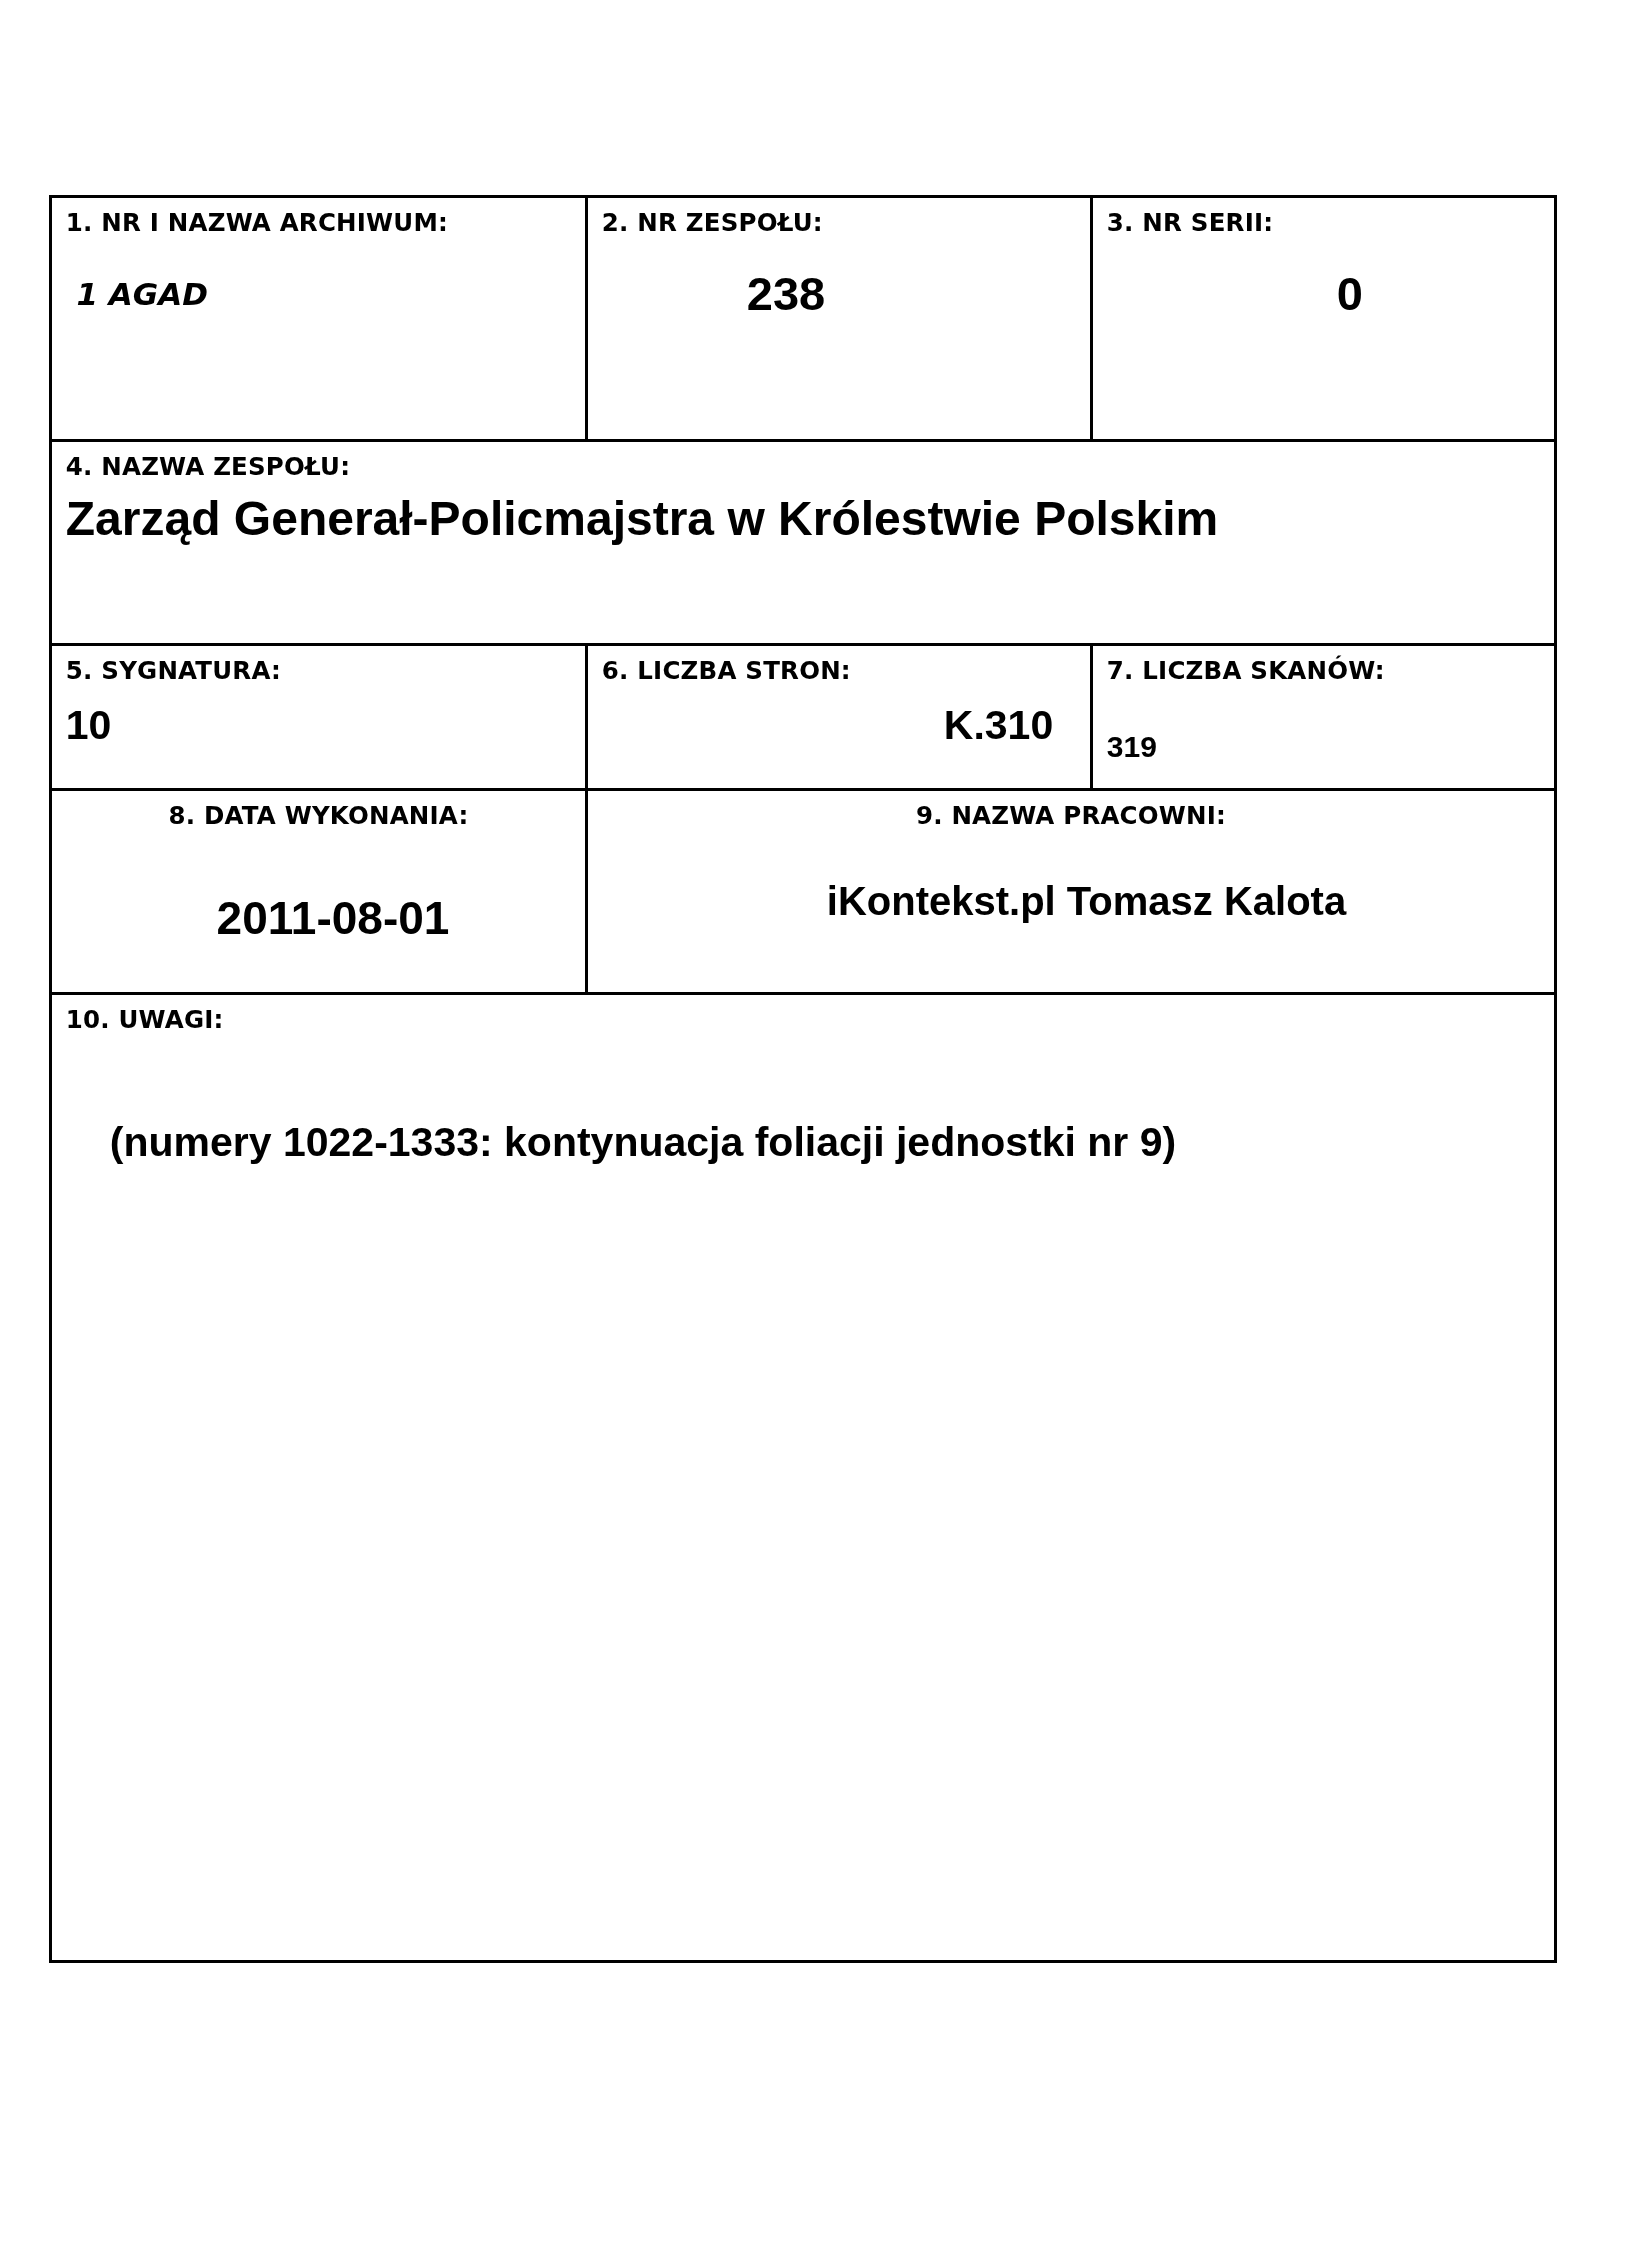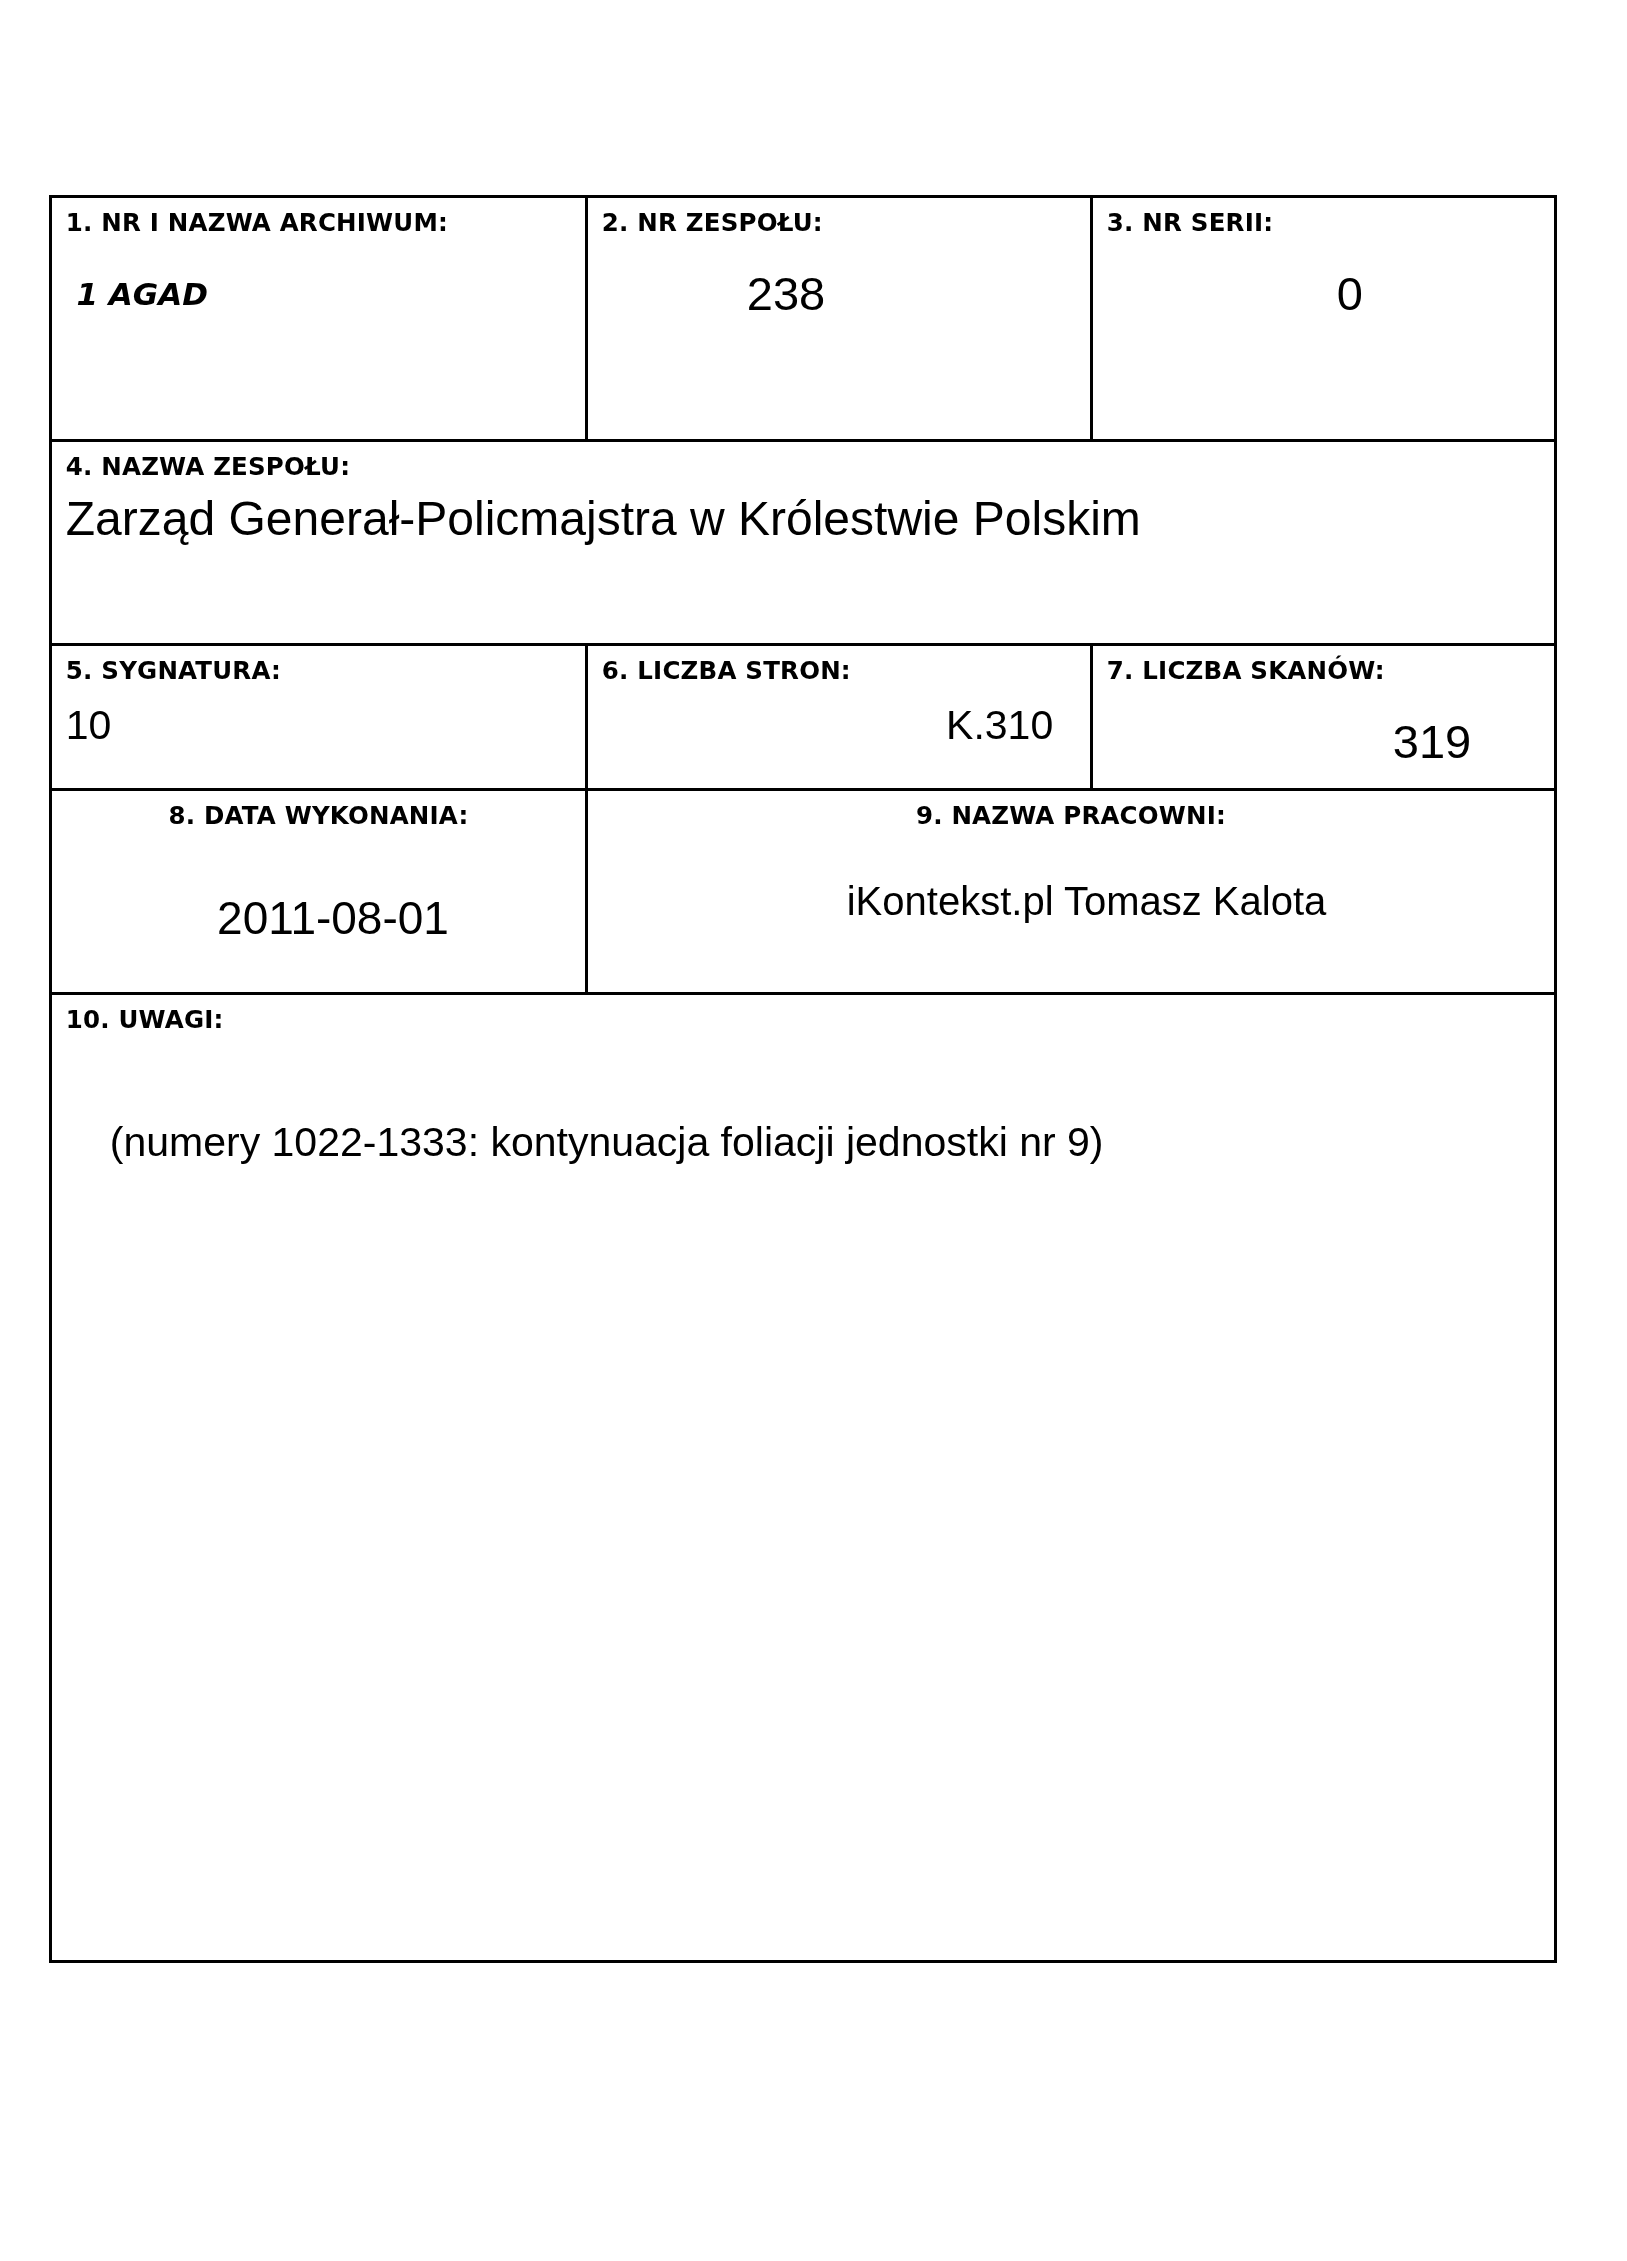--- a/index.html
+++ b/index.html
@@ -45,21 +45,21 @@
   .label {
     font-weight: bold;
     font-size: 24.5px;
     letter-spacing: 0.2px;
     line-height: 1.15;
     white-space: nowrap;
   }
 
   .value {
     font-family: "Liberation Sans", sans-serif;
-    font-weight: normal;
+    font-weight: bold;
     font-size: 41px;
     line-height: 1.1;
   }
 
   
   .r1 .cell { height: 241px; }
   .v-archive {
     font-family: "DejaVu Sans", sans-serif;
     font-style: italic;
     font-weight: bold;
@@ -96,24 +96,24 @@
     padding-right: 92px;
     font-size: 41px;
   }
   .v-strony {
     margin-top: 18.4px;
     text-align: right;
     padding-right: 23px;
     font-size: 41px;
   }
   .v-skany {
-    margin-top: 31px;
-    text-align: right;
+    margin-top: 45px;
+    text-align: left;
     padding-right: 69px;
-    font-size: 47px;
+    font-size: 30px;
   }
 
   
   .r4 .cell { height: 201px; text-align: center; }
   .v-data {
     margin-top: 63px;
     margin-left: 29px;
     font-size: 46px;
   }
   .v-pracownia {

